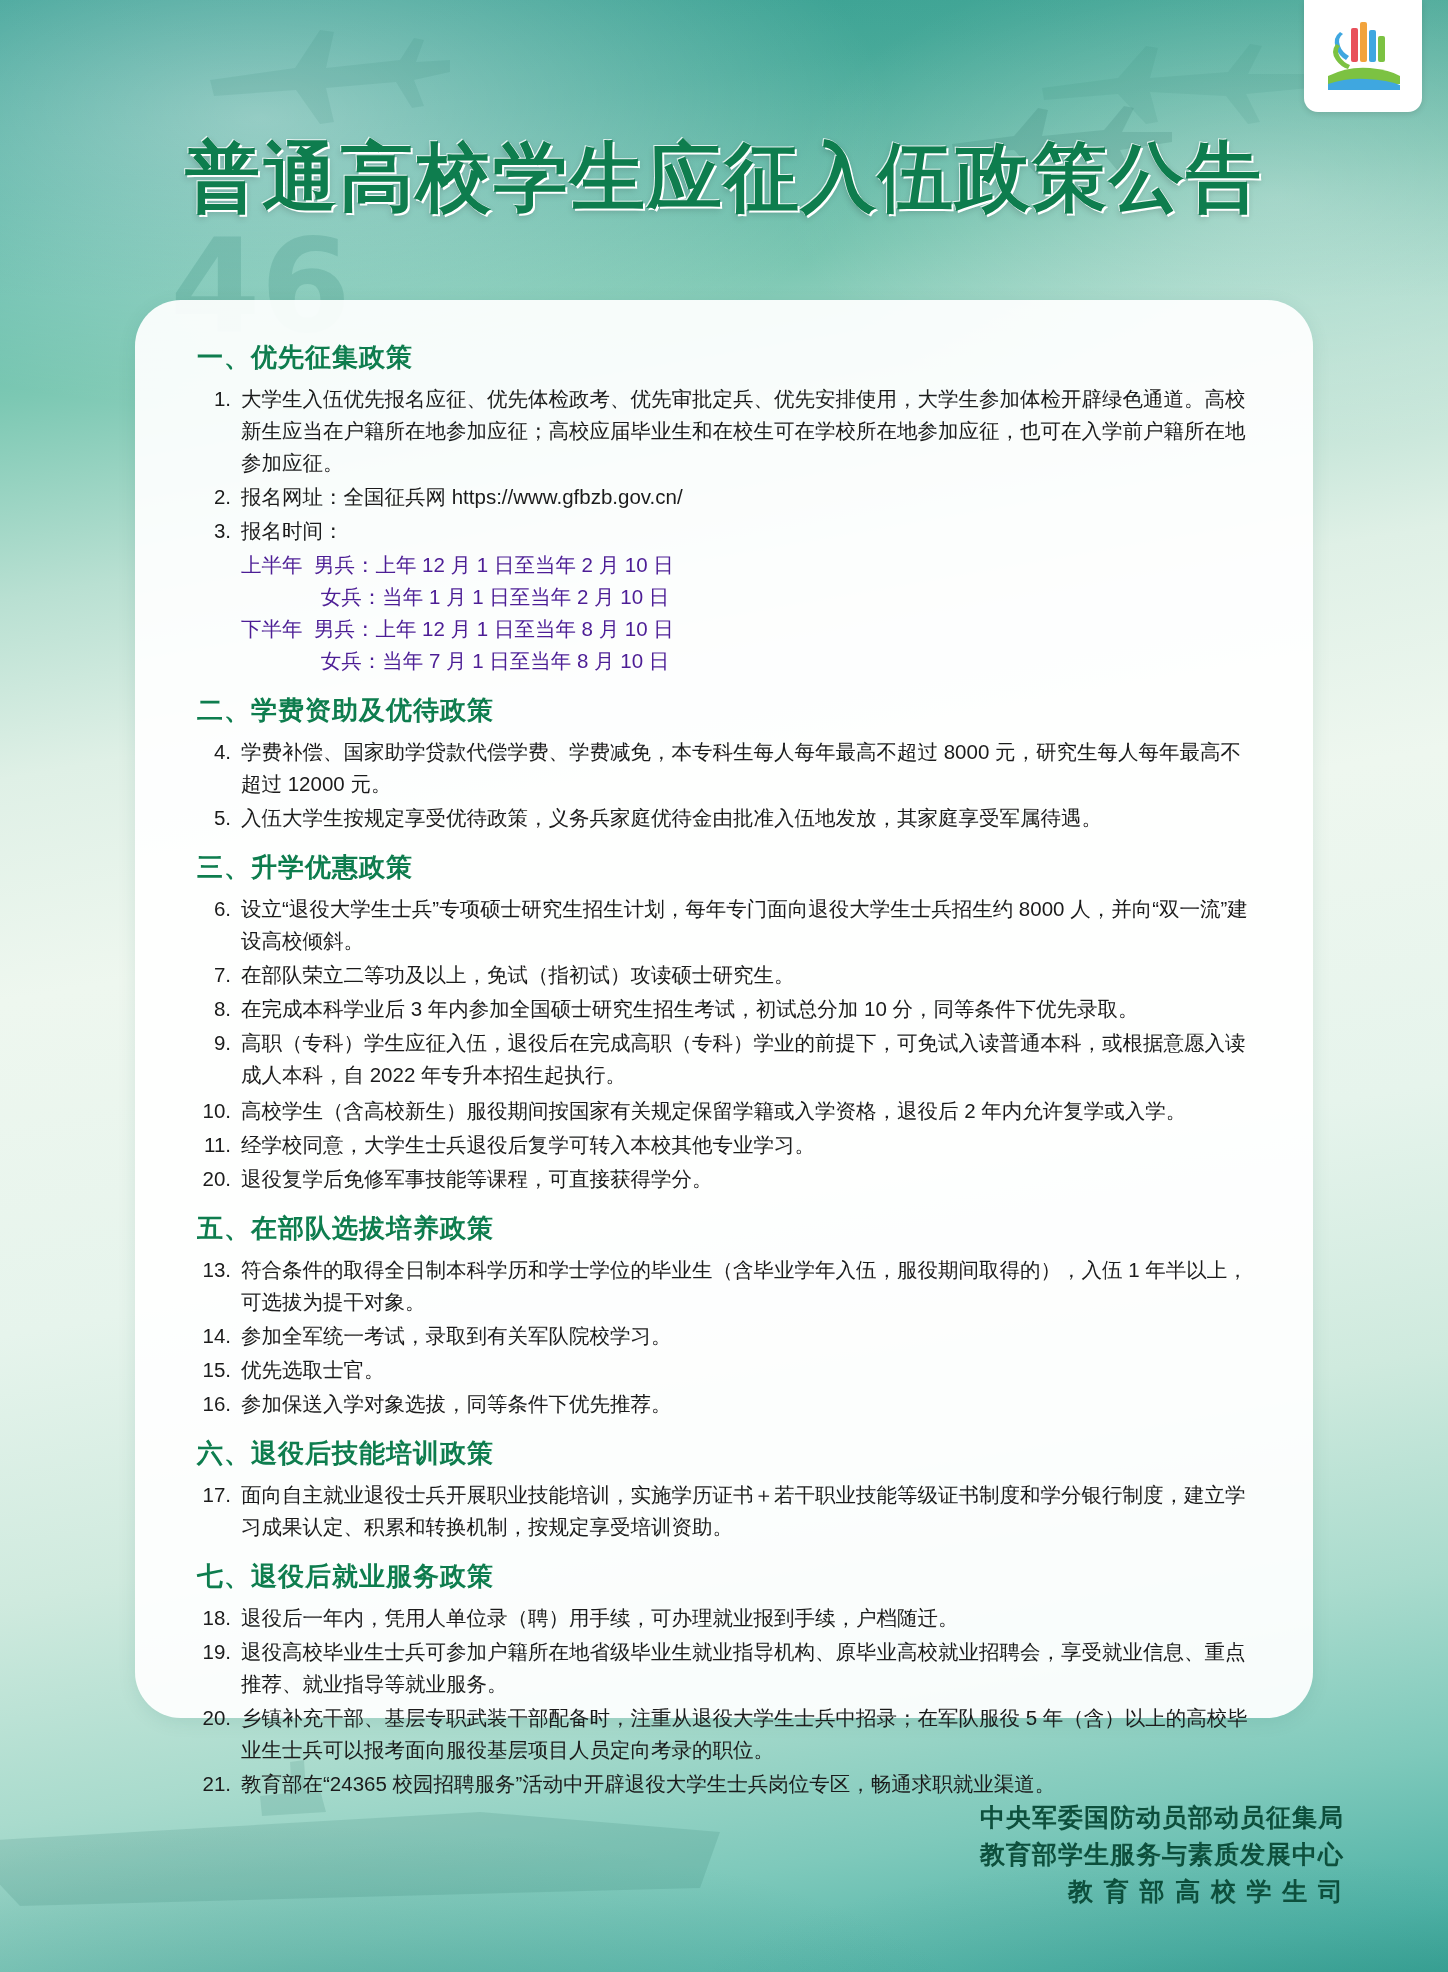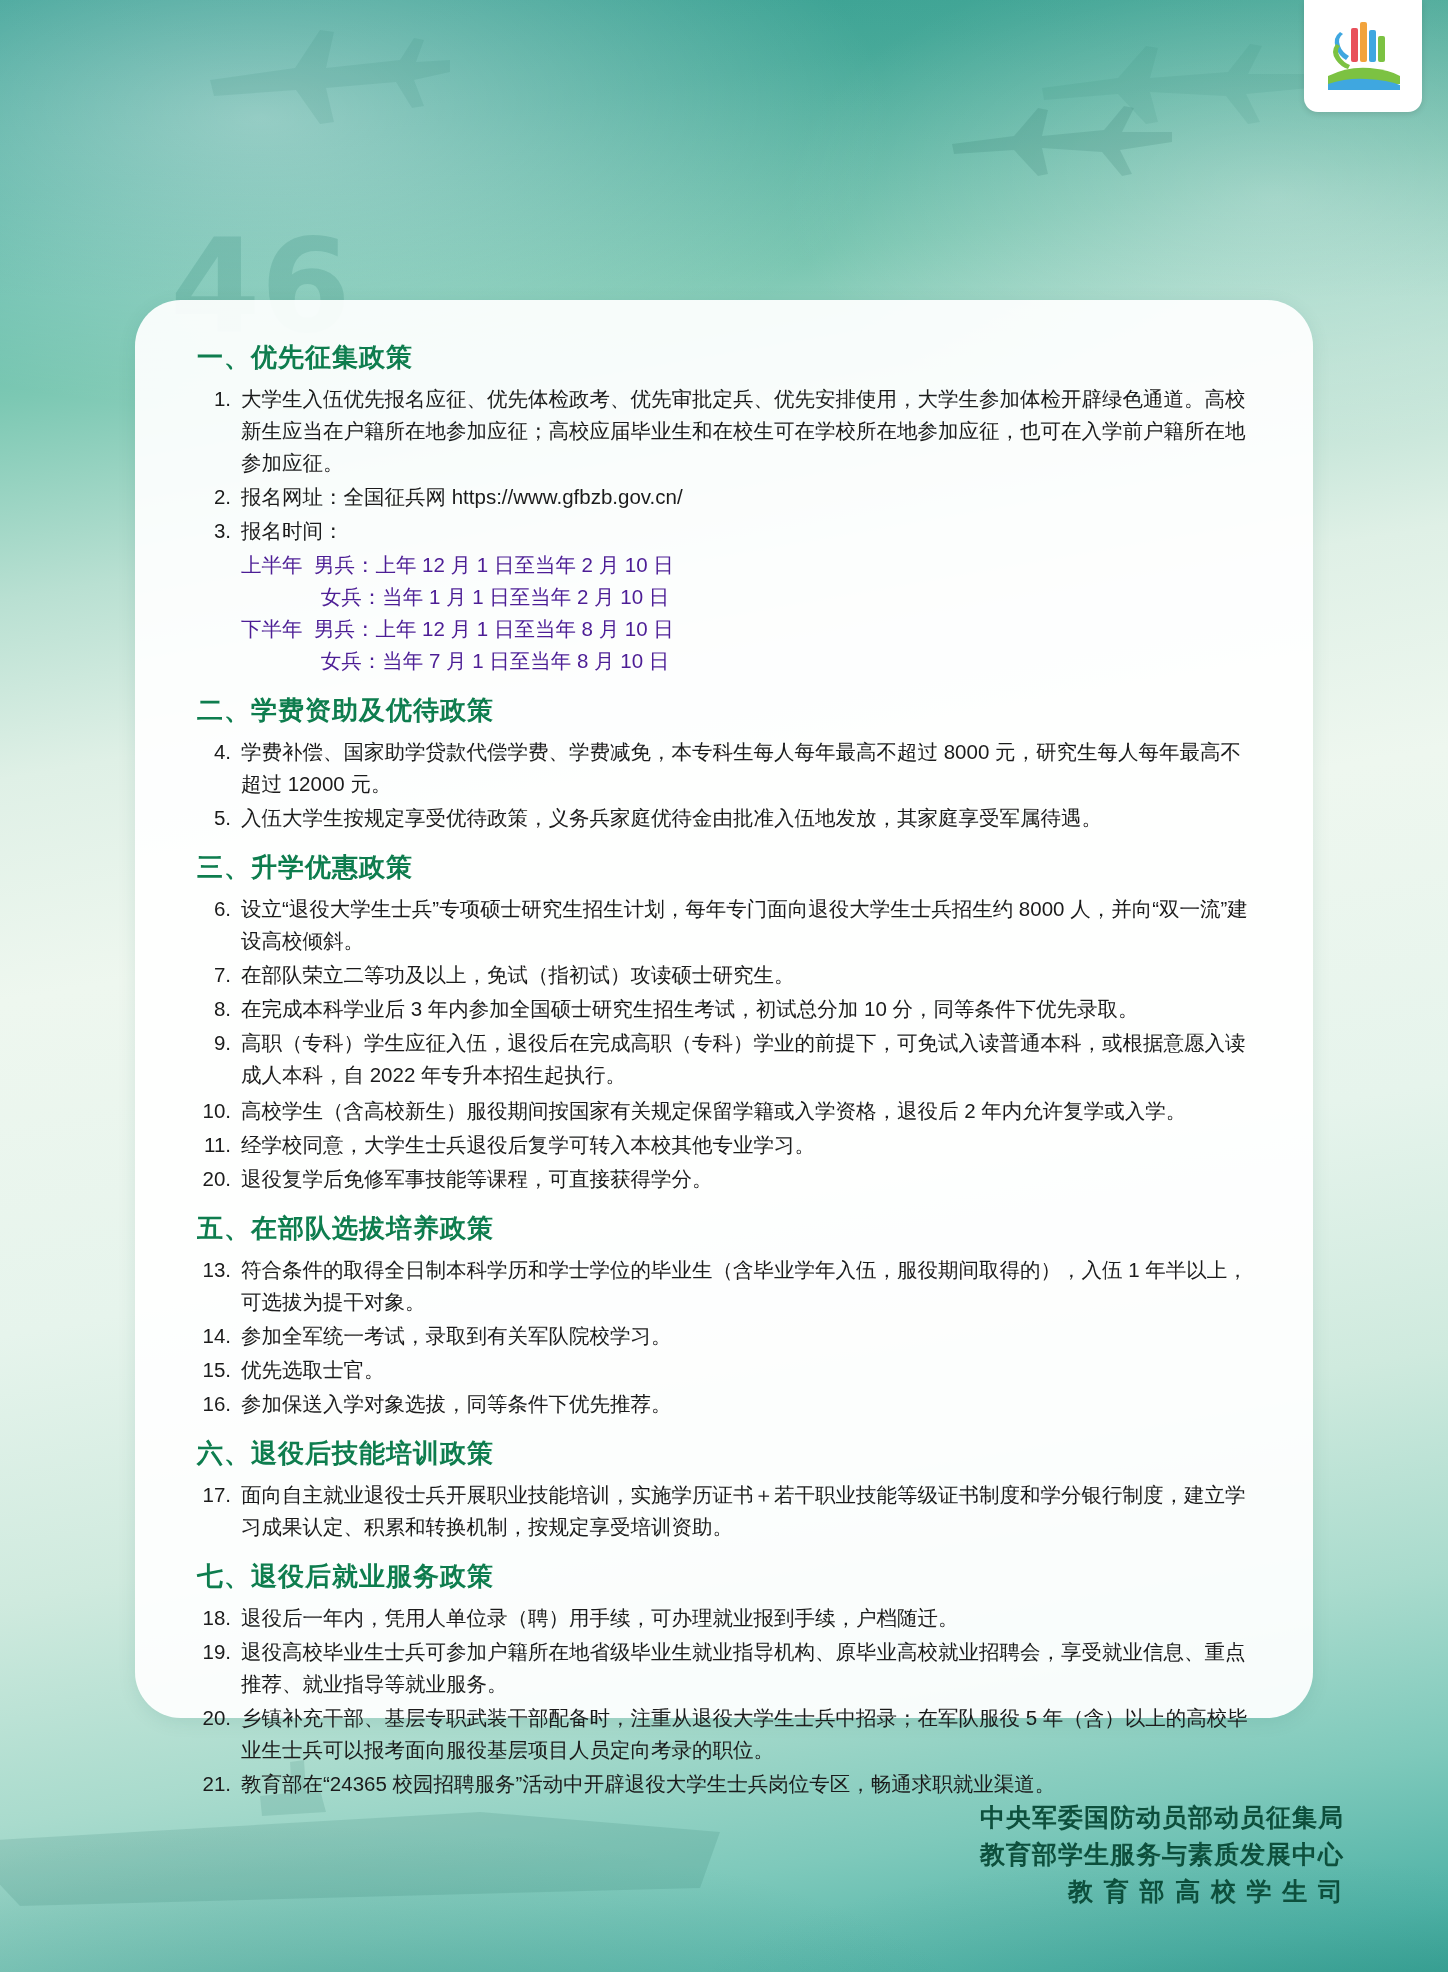--- a/index.html
+++ b/index.html
@@ -201,20 +201,21 @@
       <rect x="40" y="6" width="7" height="40" rx="2" fill="#f2a33c"></rect>
       <rect x="49" y="14" width="7" height="32" rx="2" fill="#3fa7e0"></rect>
       <rect x="58" y="20" width="7" height="26" rx="2" fill="#7cc242"></rect>
       <path d="M20 16 q-8 6 -4 16 q3 8 10 12 l3 -4 q-7 -4 -9 -10 q-3 -8 3 -12 z" fill="#3fa7e0"></path>
       <path d="M16 28 q-6 8 0 16 q5 7 12 9 l2 -4 q-7 -3 -10 -8 q-4 -7 0 -11 z" fill="#7cc242"></path>
       <path d="M8 60 q20 -10 42 -8 q20 2 30 8 l0 8 l-72 0 z" fill="#7cc242"></path>
       <path d="M8 68 q18 -6 38 -5 q22 1 34 6 l0 5 l-72 0 z" fill="#3fa7e0"></path>
     </svg>
   </div>
 
+  <div id="poster-title">普通高校学生应征入伍政策公告</div>
 
   <div id="card">
     <div id="sections-root">
         <div class="section">
           <div class="section-title">一、优先征集政策</div>
           <ol class="items">
             <li><span class="num">1.</span><span>大学生入伍优先报名应征、优先体检政考、优先审批定兵、优先安排使用，大学生参加体检开辟绿色通道。高校新生应当在户籍所在地参加应征；高校应届毕业生和在校生可在学校所在地参加应征，也可在入学前户籍所在地参加应征。</span></li>
             <li><span class="num">2.</span><span>报名网址：全国征兵网 https://www.gfbzb.gov.cn/</span></li>
             <li><span class="num">3.</span><span>报名时间：</span></li>
             <div class="sub-block">

